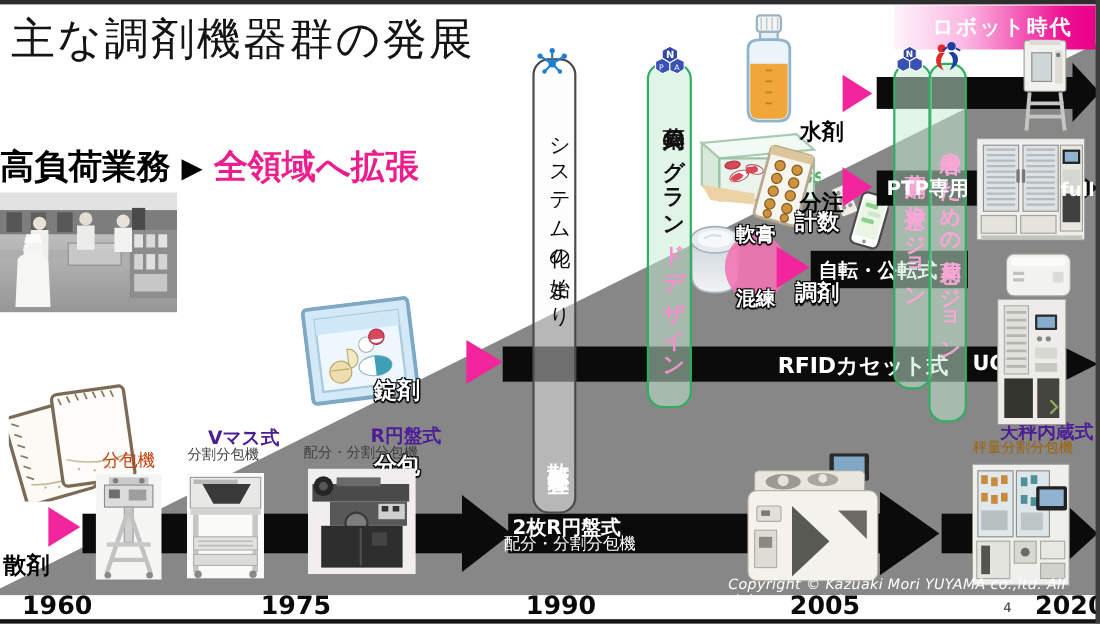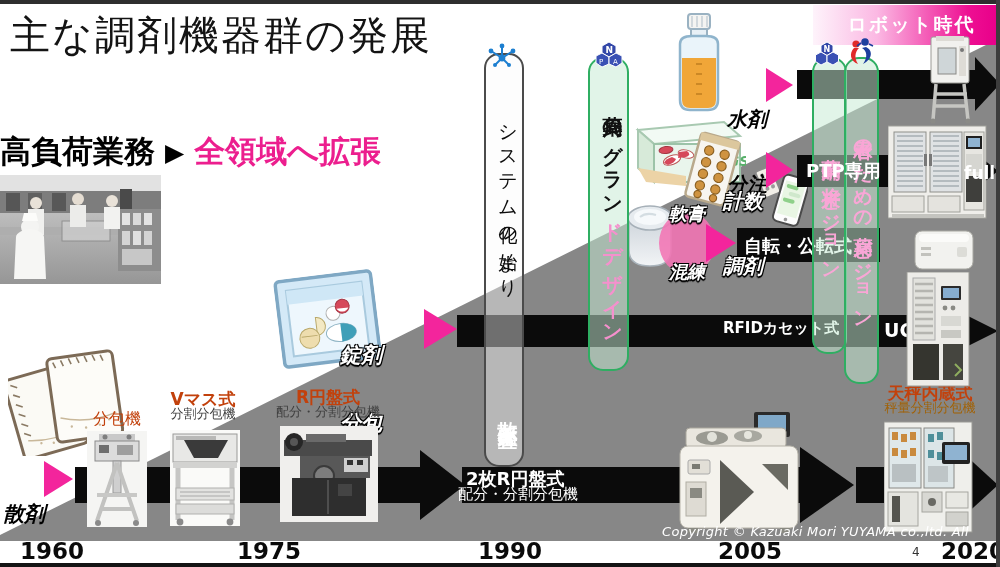--- a/index.html
+++ b/index.html
@@ -2,28 +2,28 @@
 <html><head>
 <meta charset="utf-8">
 <style>
   html,body{margin:0;padding:0;background:#666;}
   #slide{position:relative;width:1000px;height:567px;background:#fff;overflow:hidden;
          font-family:"DejaVu Sans",sans-serif;}
   .abs{position:absolute;}
   .band{position:absolute;background:#0b0b0b;}
   .head{position:absolute;width:0;height:0;border-style:solid;border-color:transparent;}
   .ptri{position:absolute;width:0;height:0;border-style:solid;border-color:transparent;}
-  .lbl2{position:absolute;font-weight:bold;line-height:1.08;white-space:pre;font-style:italic;}
+  .lbl2{position:absolute;font-weight:bold;line-height:1.08;white-space:pre;}
   .outl{color:#fff;text-shadow:-1px -1px 0 #000,1px -1px 0 #000,-1px 1px 0 #000,1px 1px 0 #000,0 2px 1px #000;}
   .vtext{writing-mode:vertical-rl;text-orientation:upright;position:absolute;left:0;width:100%;
          text-align:center;display:flex;justify-content:center;}
   .banner{position:absolute;border-radius:15px;}
   .greenb{border:2px solid #2fae62;background:rgba(198,233,210,.52);}
   .machine-label{position:absolute;text-align:center;width:100%;line-height:1.1;}
-  .ml-bold{font-weight:bold;font-size:17px;color:#c2410c;}
+  .ml-bold{font-weight:bold;font-size:17px;color:#4c1d95;text-align:right;}
   .ml-sub{font-size:13px;color:#3f3f3f;}
   .year{position:absolute;top:540px;font-weight:bold;font-size:23px;color:#0a0a0a;line-height:23px;}
   .bandtext{position:absolute;color:#fff;font-weight:bold;white-space:nowrap;}
 </style>
 </head>
 <body>
 
 <div id="slide">
 
   <svg class="abs" style="left:0;top:0;" width="1000" height="567">
@@ -204,21 +204,21 @@
   <div class="band" style="left:797px;top:70px;width:180px;height:29px;"></div>
   <div class="head" style="left:975px;top:57px;border-left:25px solid #0b0b0b;border-top-width:27px;border-bottom-width:27px;"></div>
 
   <div class="band" style="left:797px;top:155px;width:168px;height:32px;"></div>
   <div class="head" style="left:963px;top:143px;border-left:35px solid #0b0b0b;border-top-width:28px;border-bottom-width:28px;"></div>
 
   <div class="band" style="left:737px;top:228px;width:143px;height:34px;"></div>
 
   <div class="bandtext" style="left:466px;top:467px;font-size:18px;">2枚R円盤式</div>
   <div class="bandtext" style="left:458px;top:485px;font-size:15px;font-weight:normal;">配分・分割分包機</div>
-  <div class="bandtext" style="left:723px;top:319px;font-size:15px;">RFIDカセット式</div>
+  <div class="bandtext" style="left:707px;top:319px;font-size:20px;">RFIDカセット式</div>
   <div class="bandtext" style="left:884px;top:319px;font-size:19px;text-align:right;">UC</div>
   <div class="bandtext" style="left:744px;top:234px;font-size:18px;">自転・公転式</div>
   <div class="bandtext" style="left:806px;top:159px;font-size:18px;z-index:6;">PTP専用</div>
   <div class="bandtext" style="left:964px;top:163px;font-size:17px;z-index:6;">full</div>
 
   <div class="lbl2" style="left:3px;top:458px;font-size:21px;color:#000;">
     <div>散剤</div>
     
   </div>
   <div class="ptri" style="left:44px;top:461px;border-left:29px solid #f3259c;border-top-width:18px;border-bottom-width:18px;"></div>

